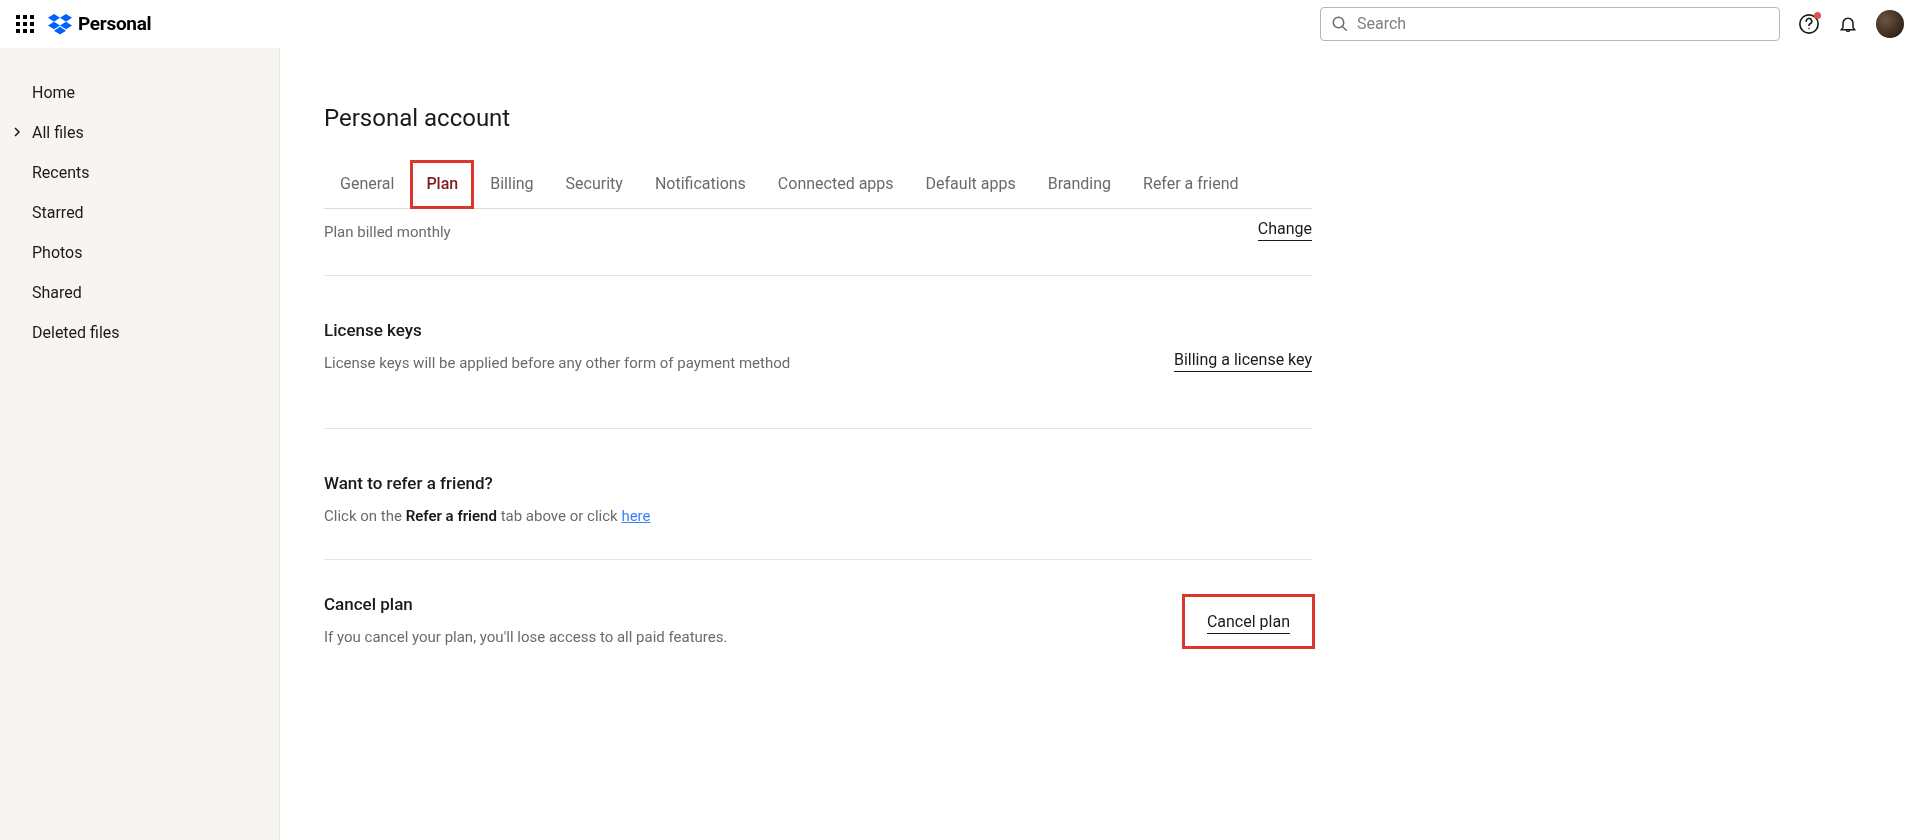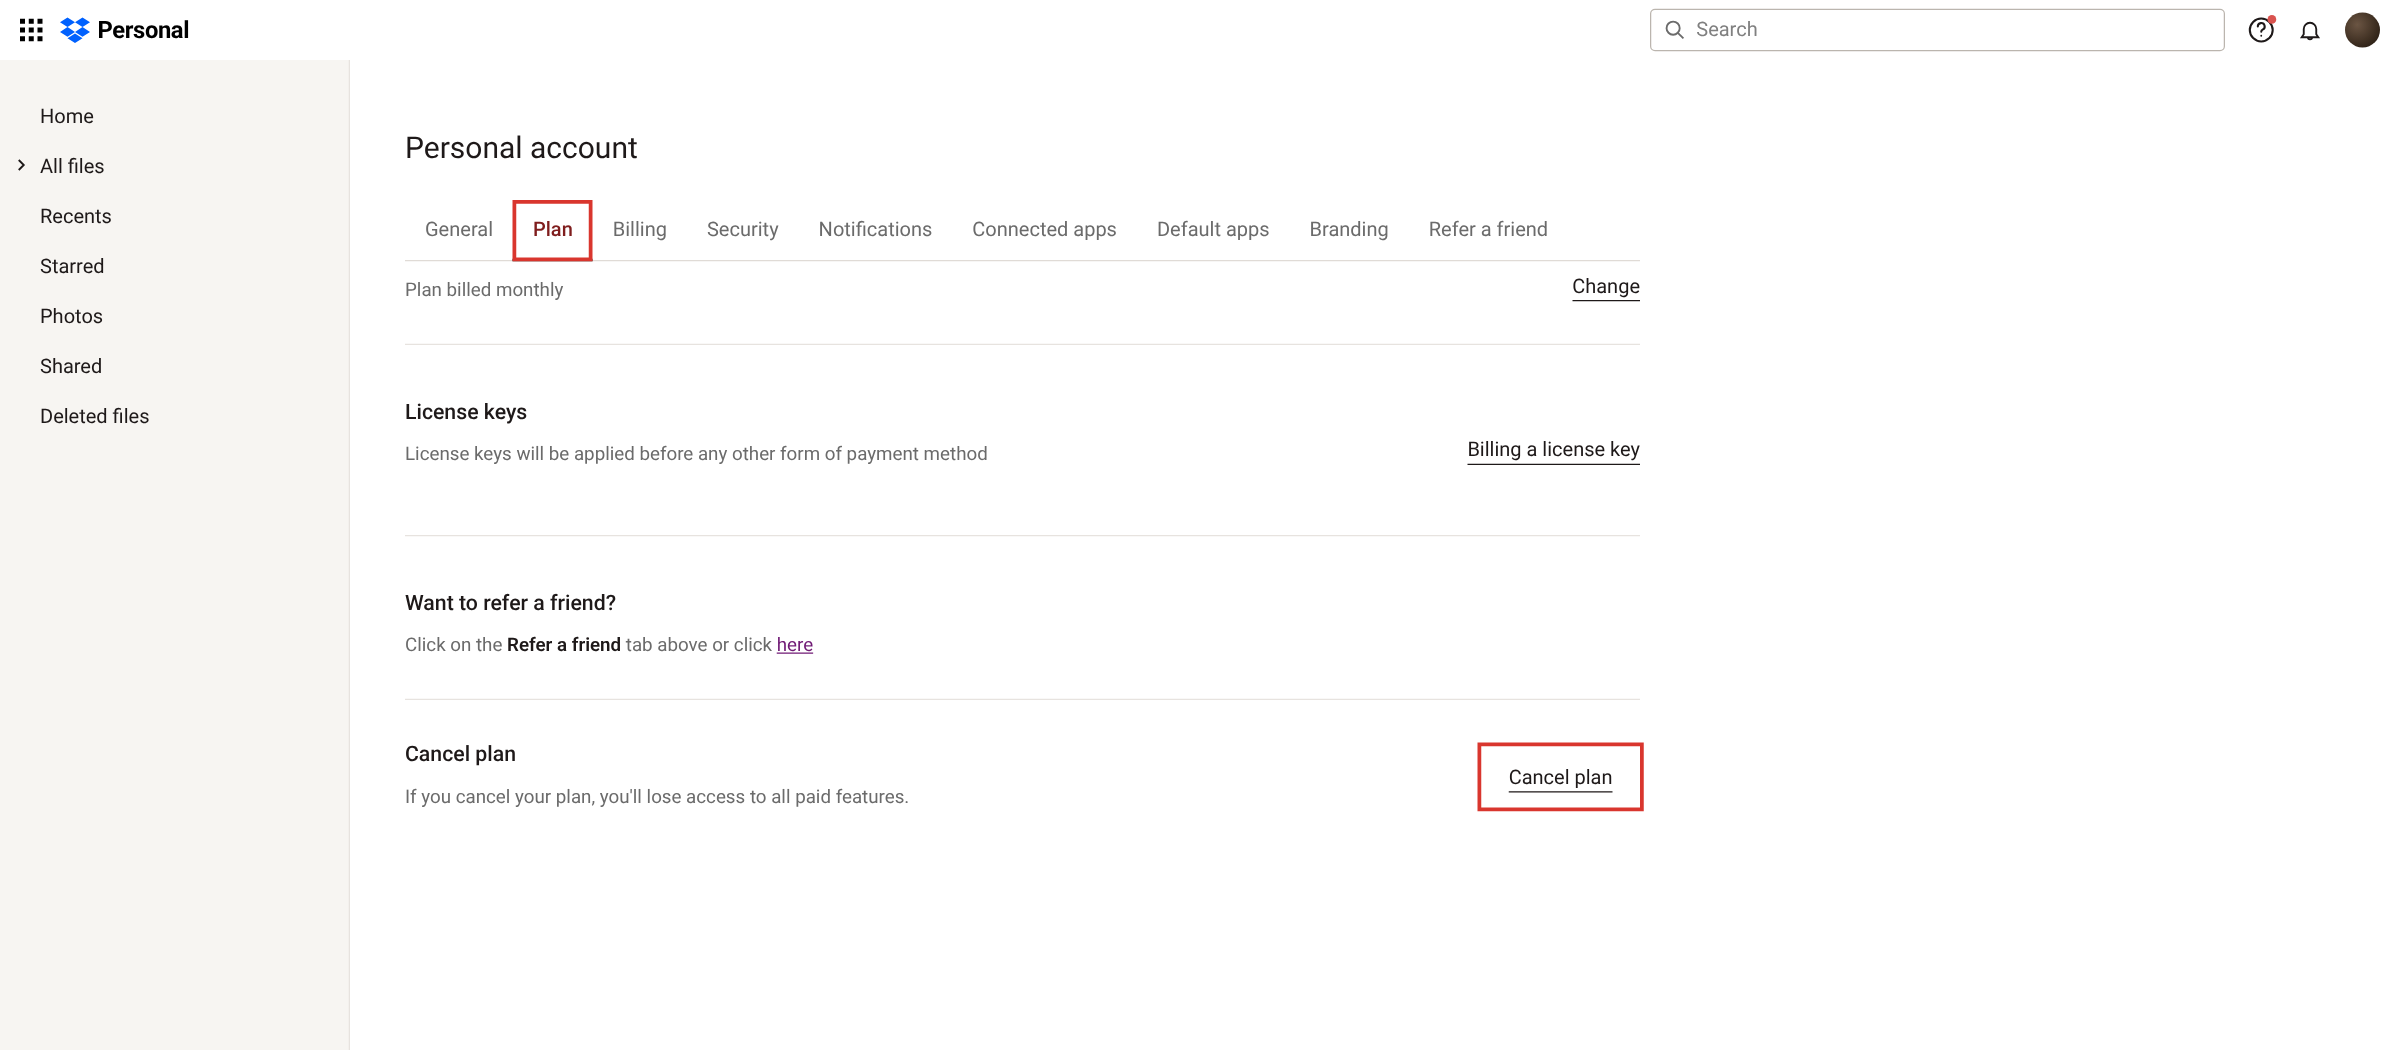--- a/index.html
+++ b/index.html
@@ -30,21 +30,21 @@
 .tabs { display: flex; gap: 0; border-bottom: 1px solid #e0dbd6; margin-bottom: 0; }
 .tab { padding: 14px 16px 14px 16px; font-size: 16px; color: #6b6b6b; cursor: pointer; }
 .tab.active { color: #7f1d1d; font-weight: 500; border-bottom: 2px solid #1e1919; margin-bottom: -1px; }
 .tab.highlight { outline: 3px solid #d9362e; outline-offset: -3px; }
 .section { padding: 24px 0 34px 0; border-bottom: 1px solid #e7e3df; display: flex; justify-content: space-between; align-items: flex-end; }
 .section:last-child { border-bottom: none; }
 .section-left { flex: 1; }
 .section-title { font-size: 17px; font-weight: 500; color: #1e1919; margin-bottom: 14px; }
 .section-desc { font-size: 15px; color: #6b6b6b; }
 .section-desc .bold { font-weight: 600; color: #1e1919; }
-.section-desc a { color: #701a75; text-decoration: underline; cursor: pointer; }
+.section-desc a { color: #3b82f6; text-decoration: underline; cursor: pointer; }
 .link-btn { font-size: 16px; color: #1e1919; border-bottom: 1px solid #1e1919; padding-bottom: 2px; cursor: pointer; white-space: nowrap; }
 .section-first { padding-top: 10px; }
 .cancel-highlight { outline: 3px solid #d9362e; padding: 15px 22px; }
 .cancel-highlight .link-btn { border-bottom: 1px solid #1e1919; }
 .section-refer { padding-top: 44px; }
 .section-license { padding-top: 44px; padding-bottom: 56px; }
 .section-cancel { padding-top: 34px; }
 </style>
 </head>
 <body>

